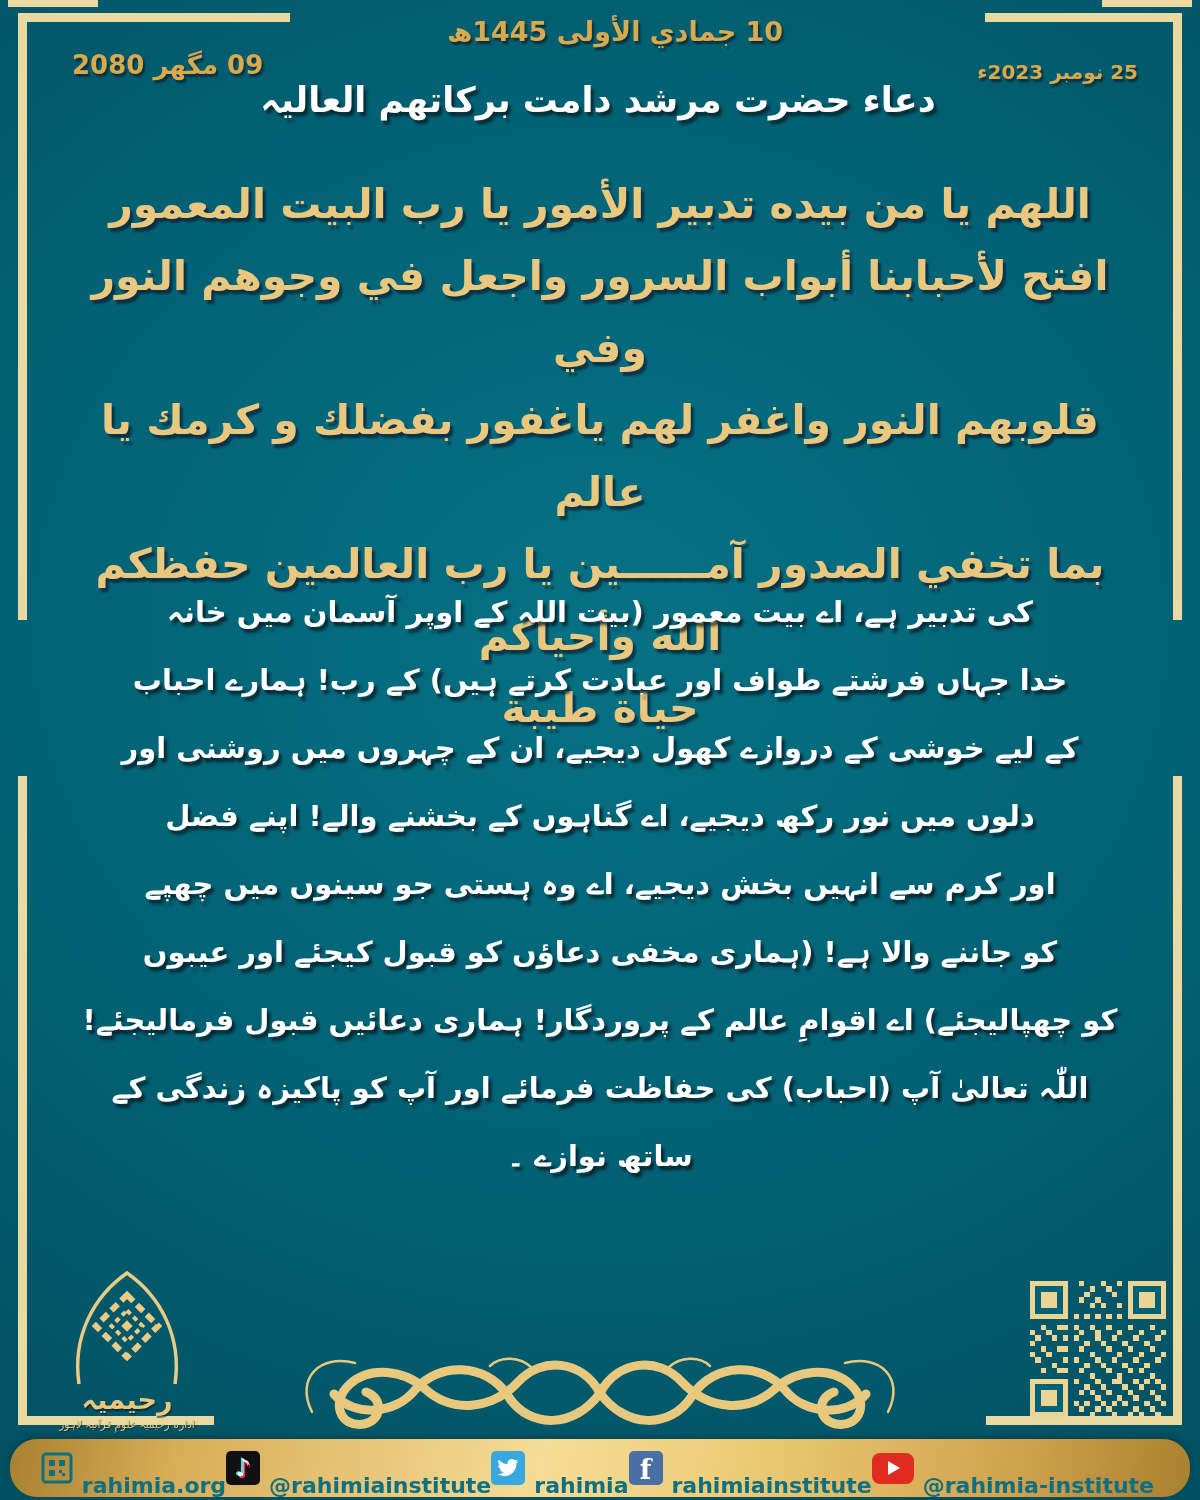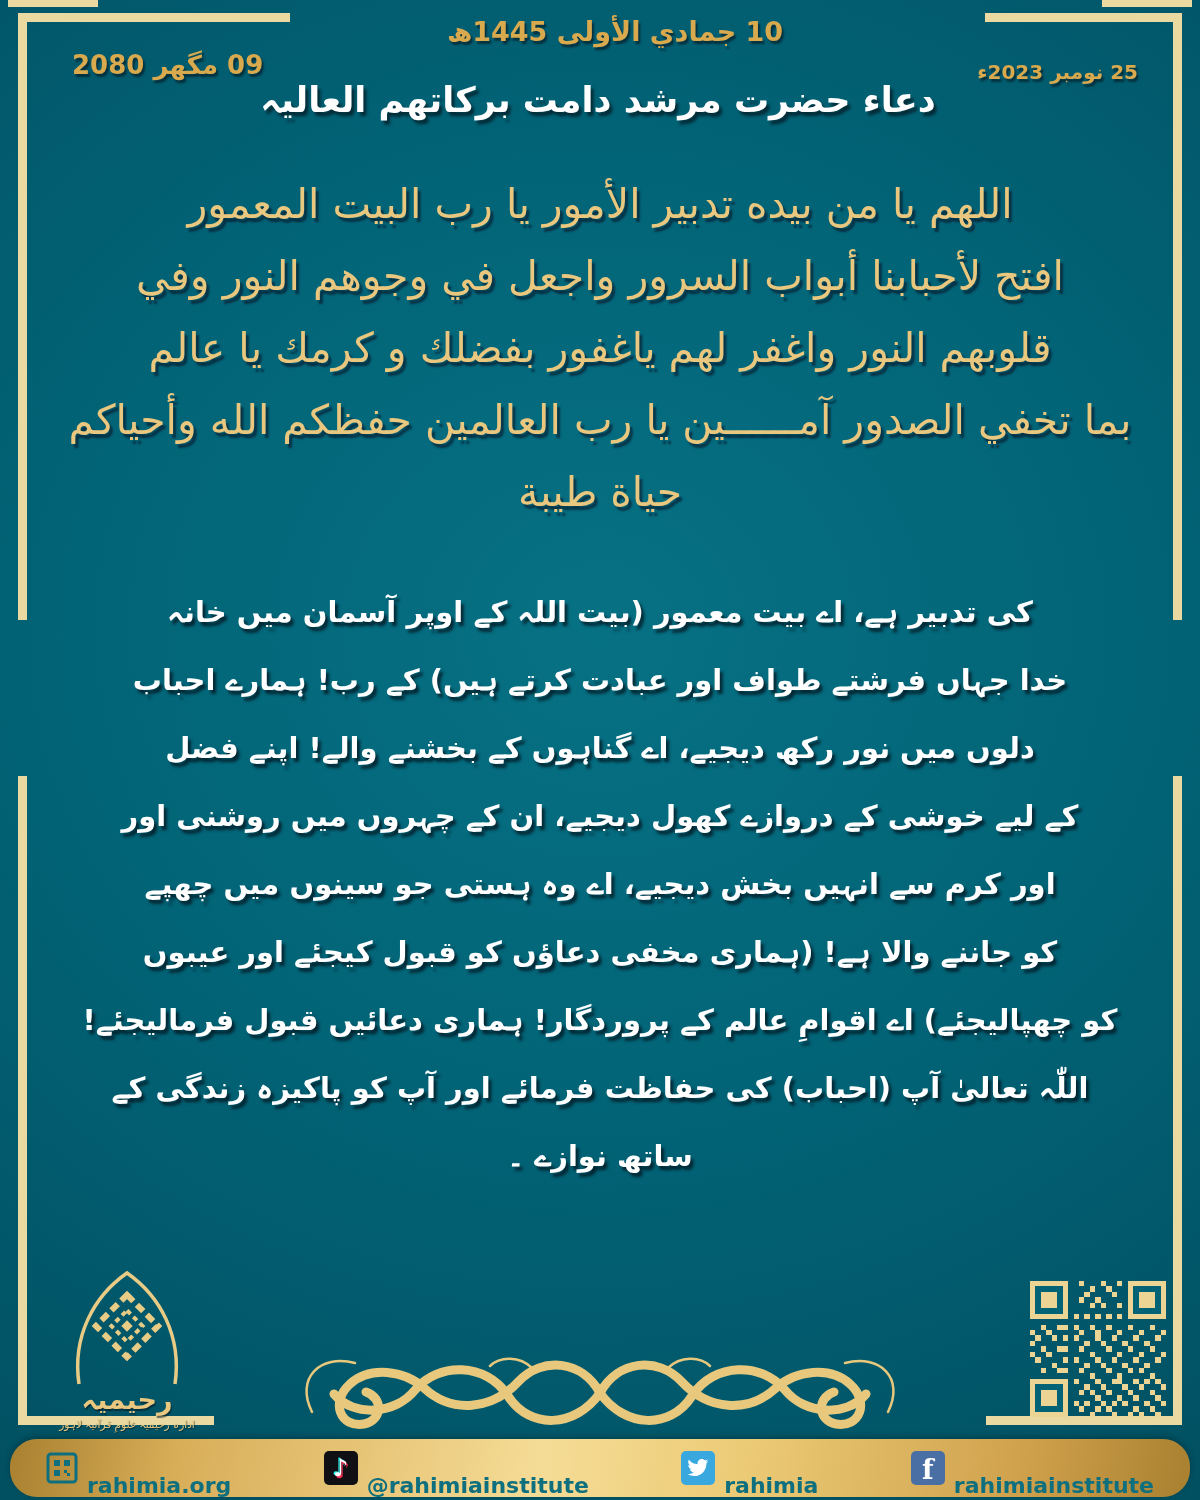--- a/index.html
+++ b/index.html
@@ -34,21 +34,21 @@
   .date-bikrami{top:50px;left:72px;font-size:26px;}
   
   .page-title{
     top:80px;left:0;width:1196px;text-align:center;
     color:#ffffff;font-size:35px;font-weight:bold;
     text-shadow:3px 4px 3px rgba(4,30,40,.8);
   }
   
   .arabic-block{
     top:168px;left:60px;width:1080px;text-align:center;
-    color:var(--gold);font-size:41px;font-weight:normal;line-height:72px;
+    color:var(--gold);font-size:41px;font-weight:bold;line-height:72px;
     text-shadow:3px 4px 2px rgba(8,18,38,.6);
   }
   
   .urdu-block{
     top:578px;left:70px;width:1060px;text-align:center;
     color:#ffffff;font-size:29px;font-weight:bold;line-height:68px;
     text-shadow:3px 4px 3px rgba(3,22,32,.78);
   }
   
   .logo-box{left:42px;top:1268px;width:170px;text-align:center;color:var(--gold);}
@@ -98,22 +98,22 @@
   <div>اللهم يا من بيده تدبير الأمور يا رب البيت المعمور</div>
   <div>افتح لأحبابنا أبواب السرور واجعل في وجوهم النور وفي</div>
   <div>قلوبهم النور واغفر لهم ياغفور بفضلك و كرمك يا عالم</div>
   <div>بما تخفي الصدور آمــــــين يا رب العالمين حفظكم الله وأحياكم</div>
   <div>حياة طيبة</div>
 </div>
 
 <div class="abs urdu-block" lang="ur">
   <div>کی تدبیر ہے، اے بیت معمور (بیت اللہ کے اوپر آسمان میں خانہ</div>
   <div>خدا جہاں فرشتے طواف اور عبادت کرتے ہیں) کے رب! ہمارے احباب</div>
+  <div>کے لیے خوشی کے دروازے کھول دیجیے، ان کے چہروں میں روشنی اور</div>
   <div>دلوں میں نور رکھ دیجیے، اے گناہوں کے بخشنے والے! اپنے فضل</div>
-  <div>کے لیے خوشی کے دروازے کھول دیجیے، ان کے چہروں میں روشنی اور</div>
   <div>اور کرم سے انہیں بخش دیجیے، اے وہ ہستی جو سینوں میں چھپے</div>
   <div>کو جاننے والا ہے! (ہماری مخفی دعاؤں کو قبول کیجئے اور عیبوں</div>
   <div>کو چھپالیجئے) اے اقوامِ عالم کے پروردگار! ہماری دعائیں قبول فرمالیجئے!</div>
   <div>اللّٰہ تعالیٰ آپ (احباب) کی حفاظت فرمائے اور آپ کو پاکیزہ زندگی کے</div>
   <div>ساتھ نوازے ۔</div>
 </div>
 
 <div class="abs logo-box">
   <svg width="150" height="118" viewBox="0 0 150 118">
     <path d="M27 116 C20 68 42 28 75 5 C108 28 130 68 123 116" fill="none" stroke="#e8cb85" stroke-width="3.5"></path>
@@ -168,20 +168,26 @@
       <path d="M565 25 C600 16 625 40 608 74"></path>
       <path d="M75 25 C40 16 15 40 32 74"></path>
       <path d="M388 30 C400 18 420 18 430 28"></path>
       <path d="M252 30 C240 18 220 18 210 28"></path>
     </g>
   </g>
 </svg>
 
 <div class="abs footer-bar">
   <div class="footer-item">
+    <span class="icon-yt">
+        <span class="play"></span>
+      </span>
+    <span class="footer-label">@rahimia-institute</span>
+  </div>
+  <div class="footer-item">
     <span class="icon-fb">f</span>
     <span class="footer-label">rahimiainstitute</span>
   </div>
   <div class="footer-item">
     <span class="icon-tw">
       <svg width="22" height="22" viewBox="0 0 32 32">
           <path fill="#fff" d="M31 6.1c-1.1.5-2.3.8-3.6 1 1.3-.8 2.3-2 2.8-3.5-1.2.7-2.6 1.2-4 1.5C25 3.8 23.3 3 21.5 3c-3.4 0-6.2 2.8-6.2 6.2 0 .5.1 1 .2 1.4C10.3 10.3 5.7 7.8 2.7 4c-.6 1-.9 2-.9 3.2 0 2.2 1.1 4.1 2.8 5.2-1 0-2-.3-2.8-.8v.1c0 3 2.1 5.5 5 6.1-.5.1-1.1.2-1.6.2-.4 0-.8 0-1.2-.1.8 2.5 3.1 4.3 5.8 4.3-2.1 1.7-4.8 2.7-7.7 2.7H1c2.7 1.8 6 2.8 9.5 2.8 11.4 0 17.7-9.5 17.7-17.7v-.8c1.2-.9 2.3-2 2.8-3.1z"></path>
         </svg>
     </span>
     <span class="footer-label">rahimia</span>

